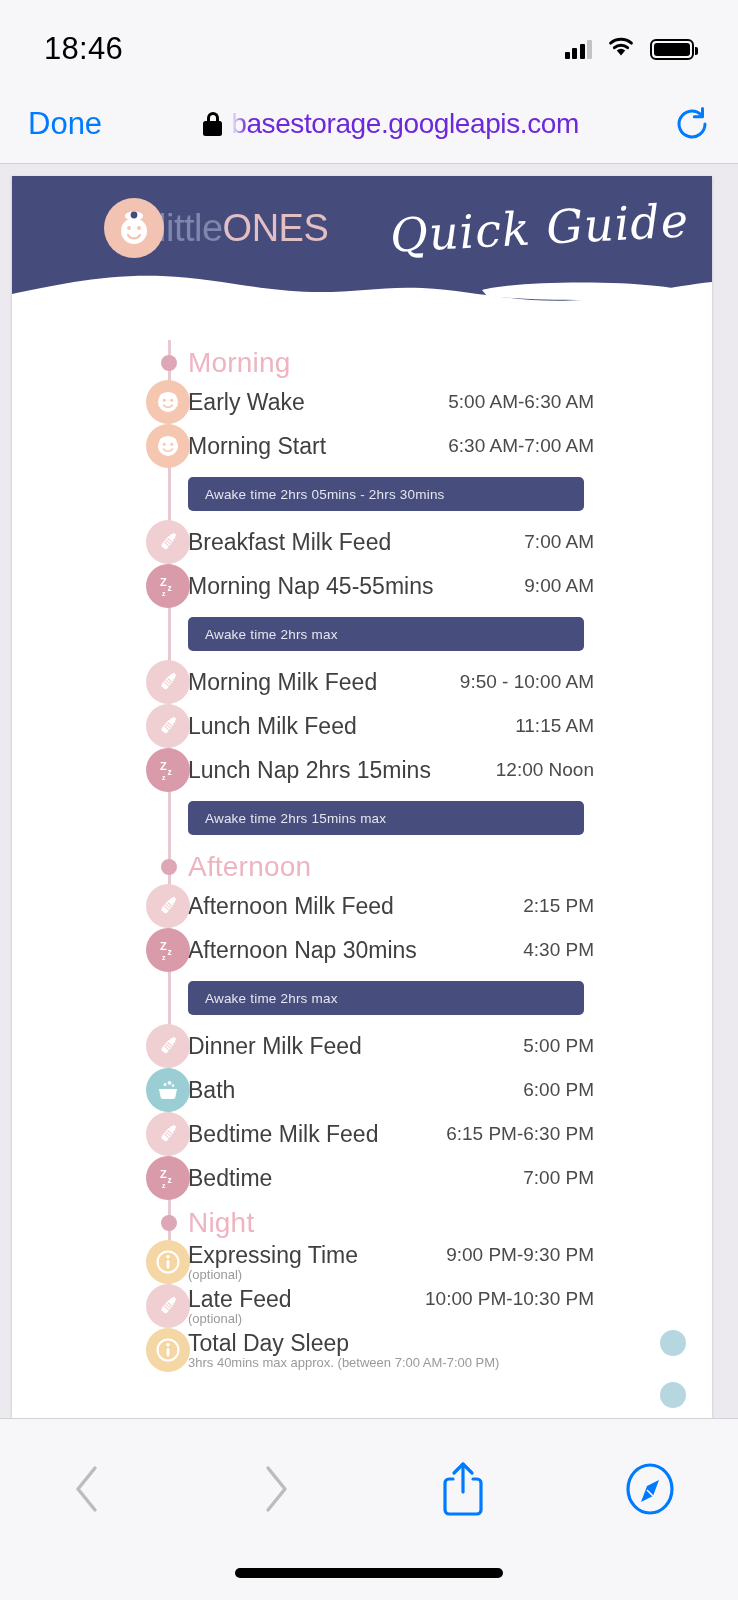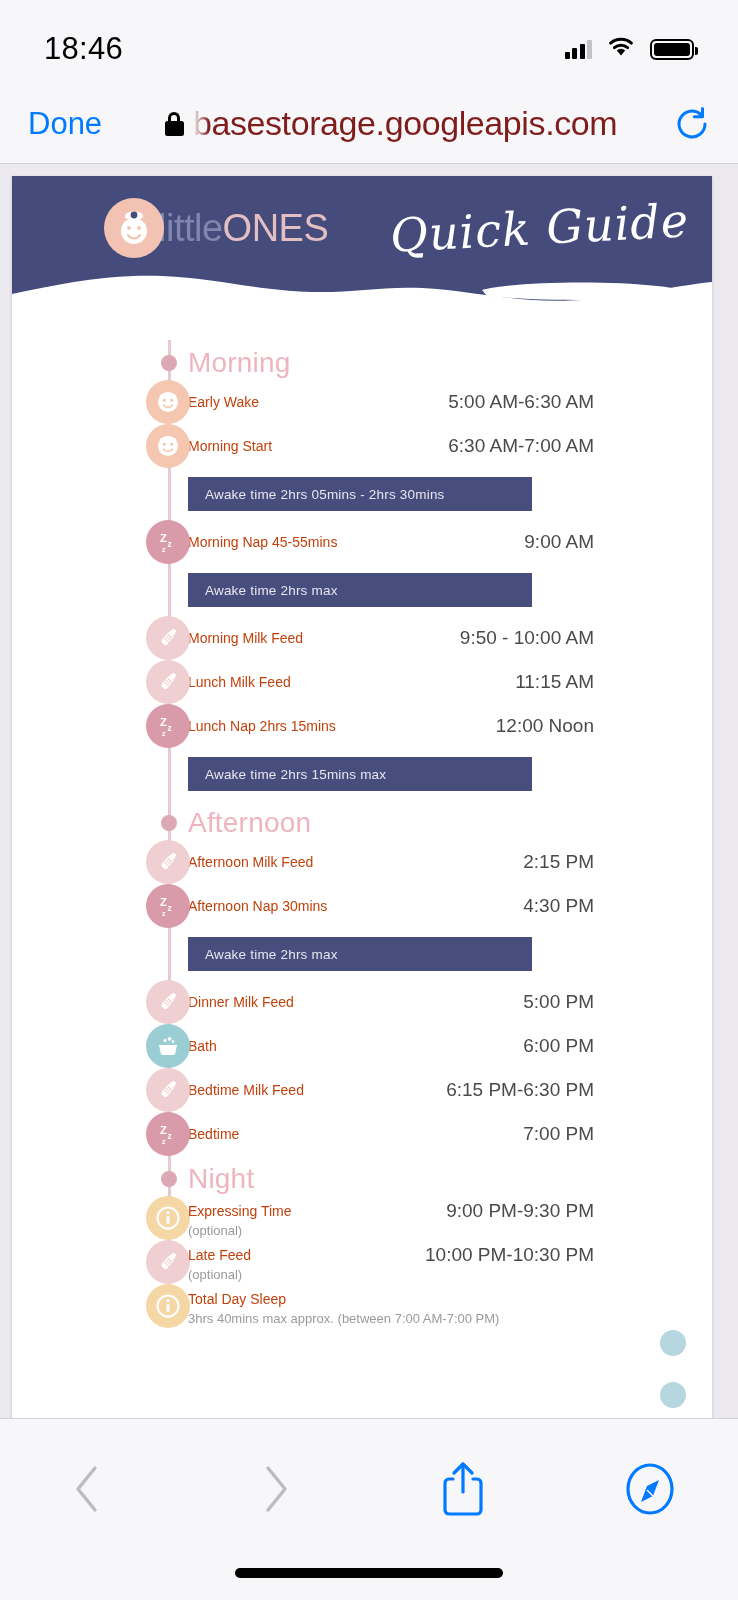--- a/index.html
+++ b/index.html
@@ -71,22 +71,22 @@
     position: absolute; top: 0; left: 3.5px;
     width: 12px; height: 11px;
     border: 3px solid #000; border-bottom: none;
     border-radius: 6px 6px 0 0;
   }
   .lock-icon .body {
     position: absolute; bottom: 0; left: 0;
     width: 19px; height: 15px; background: #000; border-radius: 2.5px;
   }
   .url-text {
-    font-size: 34px;
-    color: #7f1d1d;
+    font-size: 28px;
+    color: #6d28d9;
     white-space: nowrap;
     letter-spacing: -0.4px;
     -webkit-mask-image: linear-gradient(to right, transparent 0, #000 16px);
             mask-image: linear-gradient(to right, transparent 0, #000 16px);
   }
   .reload-btn { flex: 0 0 auto; width: 40px; height: 40px; }
 
   
   .viewport {
     position: relative;
@@ -161,39 +161,39 @@
     width: 44px; height: 44px; border-radius: 50%;
     display: flex; align-items: center; justify-content: center;
   }
   .badge svg { display:block; }
   .badge.wake  { background: #f6c7b0; }
   .badge.feed  { background: #f0cfd2; }
   .badge.sleep { background: #d99aaa; }
   .badge.bath  { background: #9bcdd4; }
   .badge.info  { background: #f5d7a5; }
 
-  .row-label { font-size: 14px; color: #c2410c; }
+  .row-label { font-size: 23px; color: #404040; }
   .row-time  {
     position: absolute; right: 118px; top: 50%; transform: translateY(-50%);
     font-size: 19px; color: #4a4a4a; white-space: nowrap;
   }
   .row-sub {
     position: absolute; left: 176px; bottom: -2px;
     font-size: 13px; color: #9a9a9a;
   }
   .row.two-line { min-height: 44px; }
   .row.two-line .row-label { transform: translateY(-7px); }
   .row.two-line .row-time  { transform: translateY(-50%) translateY(-7px); }
   .row.two-line .row-sub   { bottom: 2px; }
 
   
   .awake-wrap { padding: 9px 0 9px 176px; }
   .awake-bar {
-    width: 344px; height: 34px;
-    background: #474e7e; border-radius: 0;
+    width: 396px; height: 34px;
+    background: #474e7e; border-radius: 5px;
     display: flex; align-items: center;
     padding-left: 17px;
     font-size: 13.5px; color: #e6e6ee; letter-spacing: .2px;
   }
 
   .dot-deco { position: absolute; right: 26px; border-radius: 50%; background: #b6d7e0; }
   .dot-deco.d1 { width: 26px; height: 26px; top: 1154px; }
   .dot-deco.d2 { width: 26px; height: 26px; top: 1206px; }
 
   
@@ -312,20 +312,34 @@
                 <path d="M6 7c3-3 11-3 14 0" stroke="#fff" stroke-width="2.6" fill="none" stroke-linecap="round"></path>
               </svg>
             </span>
             <span class="row-label">Morning Start</span>
             <span class="row-time">6:30 AM-7:00 AM</span>
           </div>
           <div class="awake-wrap">
             <div class="awake-bar">Awake time 2hrs 05mins - 2hrs 30mins</div>
           </div>
           <div class="row">
+            <span class="badge feed">
+              <svg width="26" height="26" viewBox="0 0 26 26">
+                <g transform="rotate(40 13 13)">
+                  <rect x="9.5" y="7" width="7" height="13.5" rx="2.4" fill="#fff"></rect>
+                  <rect x="10.2" y="4.2" width="5.6" height="3" rx="1.2" fill="#fff"></rect>
+                  <path d="M11.2 2.2h3.6v2.2h-3.6z" fill="#fff"></path>
+                  <path d="M10.6 10.5h5.4M10.6 13h5.4M10.6 15.5h5.4" stroke="#f0cfd2" stroke-width="1.1" stroke-linecap="round"></path>
+                </g>
+              </svg>
+            </span>
+            <span class="row-label">Breakfast Milk Feed</span>
+            <span class="row-time">7:00 AM</span>
+          </div>
+          <div class="row">
             <span class="badge sleep">
               <svg width="26" height="26" viewBox="0 0 26 26">
                 <text x="5" y="13" font-family="Liberation Sans, sans-serif" font-size="11" font-weight="bold" fill="#fff">Z</text>
                 <text x="12.5" y="17.5" font-family="Liberation Sans, sans-serif" font-size="8.5" font-weight="bold" fill="#fff">z</text>
                 <text x="7" y="22.5" font-family="Liberation Sans, sans-serif" font-size="7" font-weight="bold" fill="#fff">z</text>
               </svg>
             </span>
             <span class="row-label">Morning Nap 45-55mins</span>
             <span class="row-time">9:00 AM</span>
           </div>

